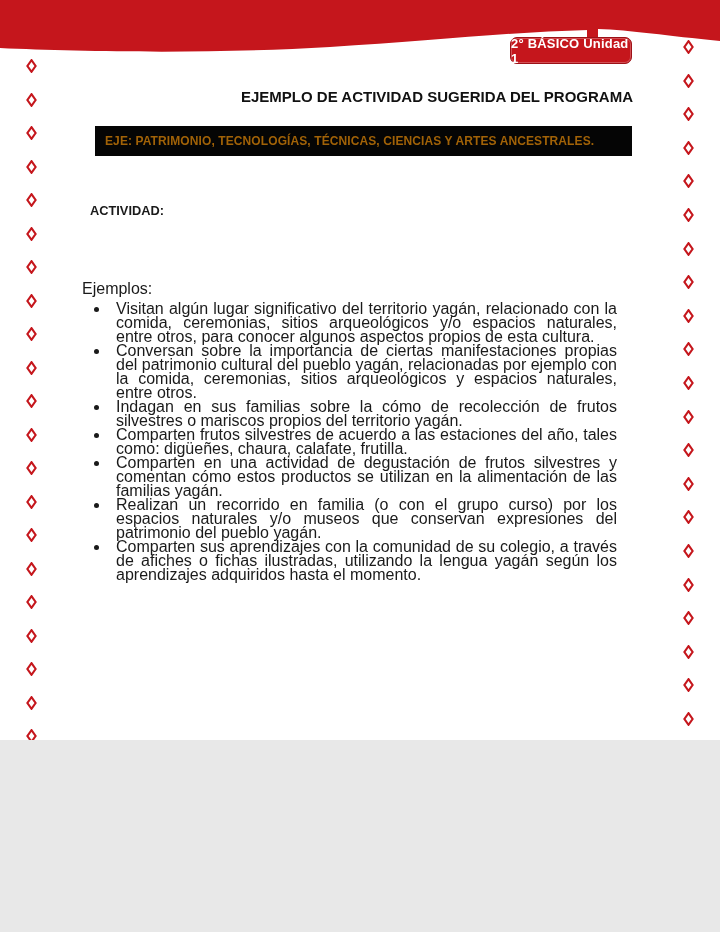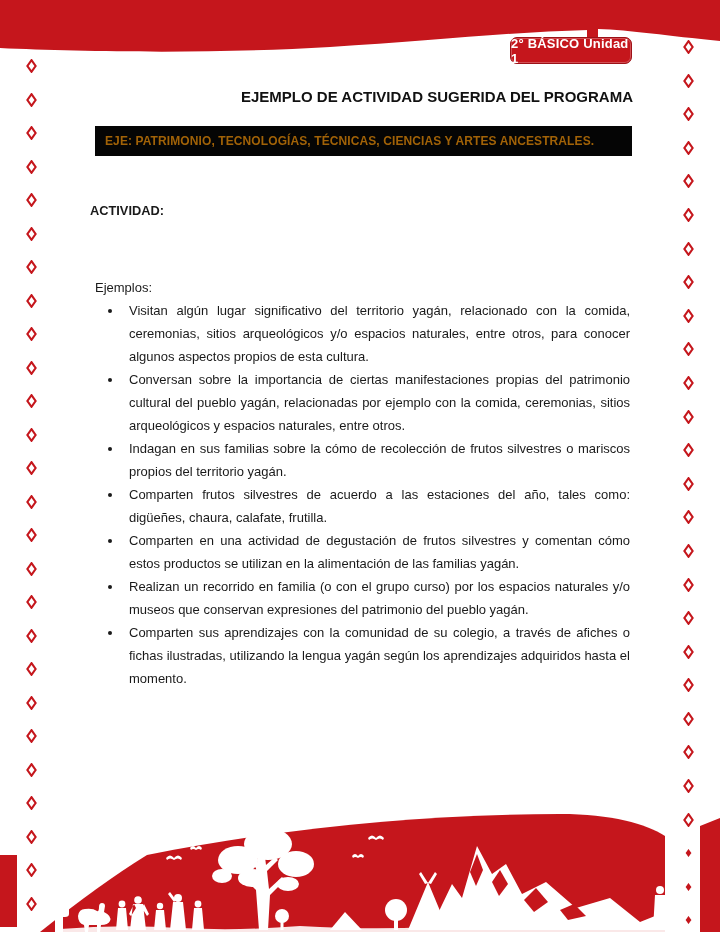--- a/index.html
+++ b/index.html
@@ -1,18 +1,18 @@
 <!DOCTYPE html>
 <html><head>
 <meta charset="utf-8">
 <style>
   * { margin:0; padding:0; box-sizing:border-box; }
   html,body { background:#e8e8e8; }
   .page {
-    position:relative; width:720px; height:932px;
+    position:relative; width:720px; height:740px;
     background:#ffffff; margin:0 auto; overflow:hidden;
     font-family:"Liberation Sans", sans-serif; color:#1a1a1a;
   }
   
   .top-band { position:absolute; top:0; left:0; width:720px; height:70px; }
   .badge-stem { position:absolute; left:587px; top:26px; width:11px; height:16px; background:#c5161c; }
   .unit-badge {
     position:absolute; left:510px; top:37px; width:122px; height:27px;
     background:#c5161c; border:1px solid #9c1117; border-radius:7px;
     display:flex; align-items:center; justify-content:center;
@@ -31,25 +31,25 @@
     position:absolute; top:126px; left:95px; width:537px; height:30px;
     background:#050505; color:#a16207; font-weight:bold; font-size:12px;
     display:flex; align-items:center; padding-left:10px; letter-spacing:.1px;
   }
   .activity-block {
     position:absolute; top:200px; left:90px; width:545px;
     display:flex; font-size:12.8px; line-height:22px;
   }
   .activity-label { font-weight:bold; flex:0 0 62px; white-space:nowrap; }
   .activity-text { flex:1; text-align:justify; margin-left:0; }
-  .examples-block { position:absolute; top:280px; left:95px; width:537px; font-size:13px; }
+  .examples-block { position:absolute; top:280px; left:82px; width:537px; font-size:16px; }
   .examples-label { margin-bottom:4px; }
   .examples-list { margin-left:28px; margin-right:2px; }
   .examples-list li {
-    text-align:justify; line-height:23px; padding-left:6px; margin:0;
+    text-align:justify; line-height:14px; padding-left:6px; margin:0;
   }
   
   .bottom-art { position:absolute; left:0; top:812px; width:720px; height:120px; }
 </style>
 </head>
 <body>
 
 <div class="page">
 
   <svg class="top-band" viewBox="0 0 720 70" preserveAspectRatio="none">

